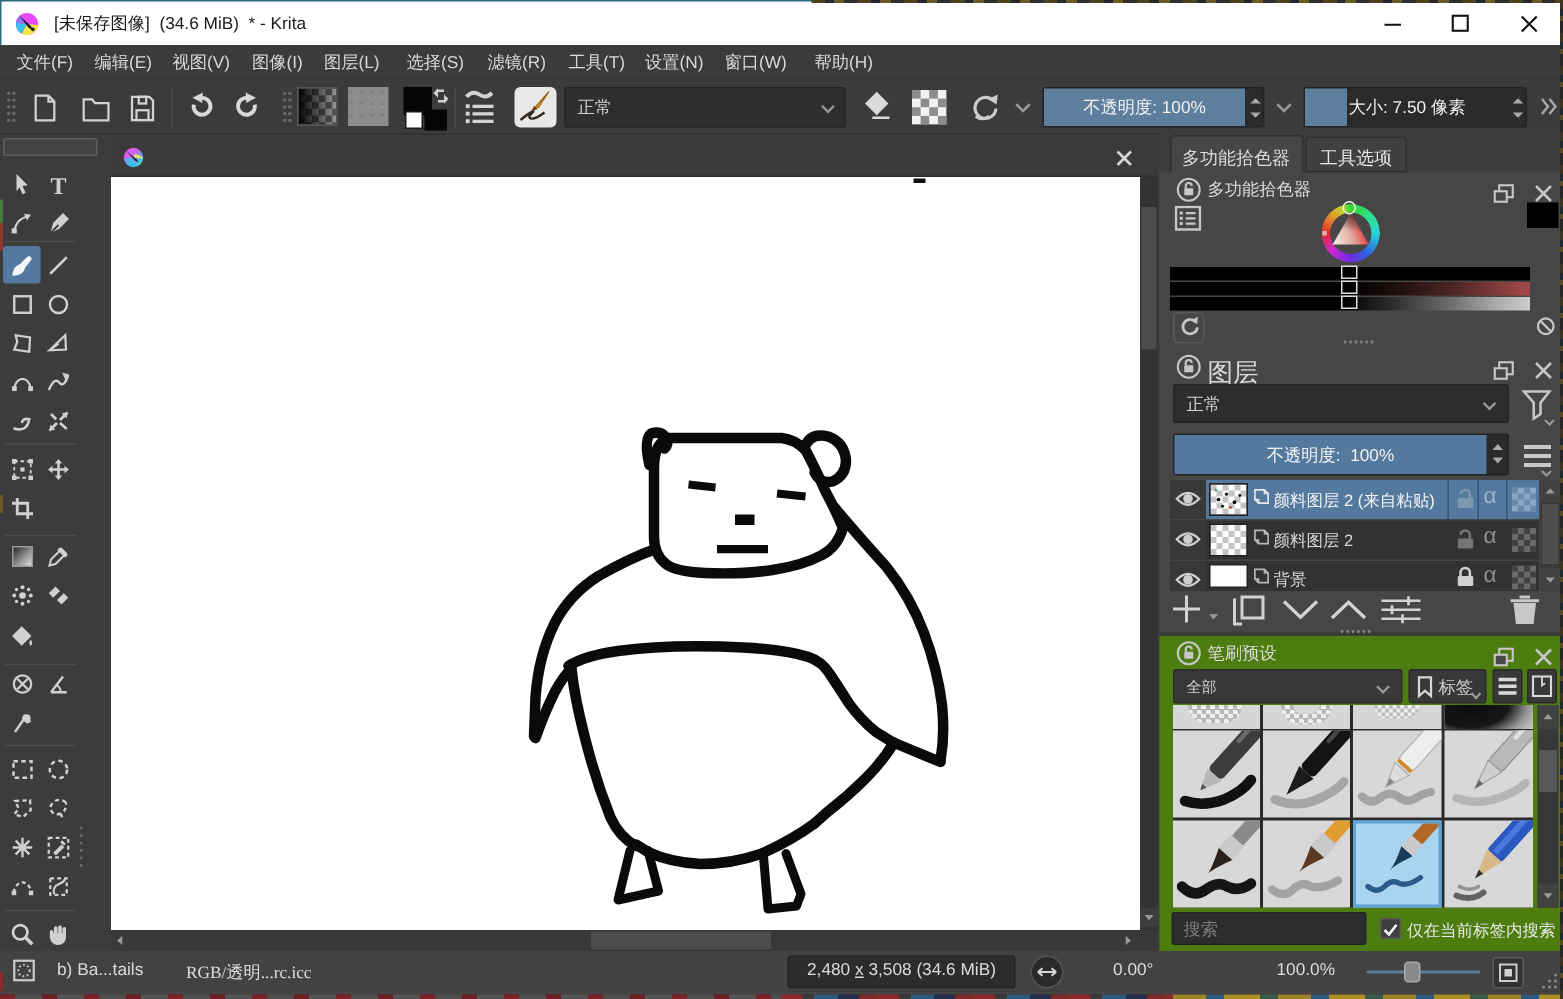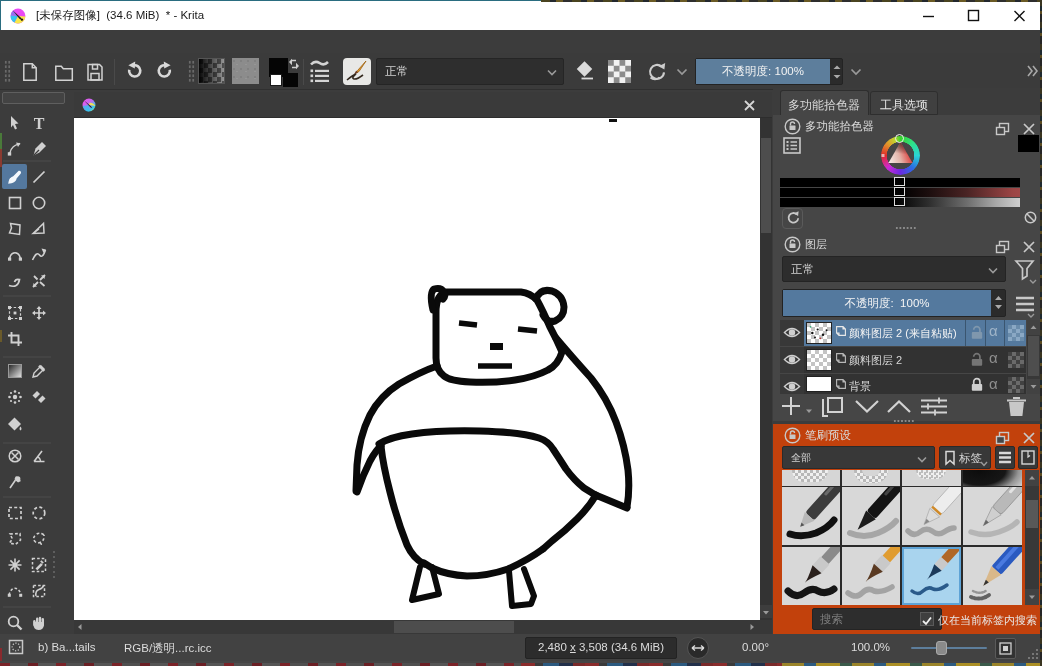--- a/index.html
+++ b/index.html
@@ -58,20 +58,33 @@
       <path d="M2.6 2.2 L10.6 9.4 L12.0 11.8 L9.4 10.8 Z" fill="#1c1c1c"></path>
       <circle cx="11.9" cy="11.6" r="1.2" fill="#111111"></circle>
     </svg>
     <div id="title-text">[未保存图像]&nbsp;&nbsp;(34.6 MiB)&nbsp;&nbsp;*&nbsp;-&nbsp;Krita</div>
     <svg class="ico" style="left:918px;top:0" width="110" height="30" viewBox="0 0 110 30">
       <line x1="4" y1="15.5" x2="15" y2="15.5" stroke="#111" stroke-width="1.4"></line>
       <rect x="49.5" y="9.5" width="10" height="10" fill="none" stroke="#111" stroke-width="1.4"></rect>
       <path d="M95.5 10 L105.5 20 M105.5 10 L95.5 20" stroke="#111" stroke-width="1.4"></path>
     </svg>
   </div>
+  <div id="menubar">
+    <span style="left:11px">文件(F)</span>
+    <span style="left:63px">编辑(E)</span>
+    <span style="left:115px">视图(V)</span>
+    <span style="left:168px">图像(I)</span>
+    <span style="left:216px">图层(L)</span>
+    <span style="left:271px">选择(S)</span>
+    <span style="left:325px">滤镜(R)</span>
+    <span style="left:379px">工具(T)</span>
+    <span style="left:430px">设置(N)</span>
+    <span style="left:483px">窗口(W)</span>
+    <span style="left:543px">帮助(H)</span>
+  </div>
   <div id="toolbar">
     <div class="grip" style="left:4px"></div>
     <svg class="ico" style="left:20px;top:7px" width="180" height="24" viewBox="0 0 180 24">
       <g stroke="#d2d2d2" stroke-width="1.5" fill="none">
         <path d="M3.8 3.8 h8.5 l3.9 3.9 v12.5 h-12.4 z"></path>
         <path d="M12.3 3.8 v3.9 h3.9"></path>
         <path d="M35.8 6.2 h5.5 l2 2.5 h9 v11.5 h-16.5 z"></path>
         <path d="M68 4.5 h11.5 l2.5 2.5 v13 h-14 z"></path>
         <rect x="71" y="13.5" width="8" height="6.5"></rect>
         <rect x="72.5" y="4.5" width="5" height="4.5"></rect>
@@ -139,20 +152,28 @@
       <div class="abs" style="left:0;top:0;width:134px;height:25px;background:#5d7e9c;"></div>
       <div class="abs" style="left:0;top:5px;width:134px;text-align:center;font-size:11.5px;color:#f2f2f2;">不透明度: 100%</div>
       <svg class="ico" style="left:136px;top:3px" width="10" height="20" viewBox="0 0 10 20">
         <path d="M1.5 7 L5 3.5 L8.5 7 Z" fill="#aaaaaa"></path>
           <path d="M1.5 13 L5 16.5 L8.5 13 Z" fill="#aaaaaa"></path>
       </svg>
     </div>
     <svg class="ico" style="left:850px;top:15px" width="12" height="8" viewBox="0 0 12 8">
         <path d="M1.5 1.5 L6 6 L10.5 1.5" fill="none" stroke="#9a9a9a" stroke-width="1.7"></path>
       </svg>
+    <div class="abs" style="left:869px;top:5px;width:149px;height:27px;background:#2b2b2b;border:1px solid #232323;border-radius:2px;">
+      <div class="abs" style="left:0;top:0;width:28px;height:25px;background:#5d7e9c;"></div>
+      <div class="abs" style="left:29px;top:5px;font-size:11.5px;color:#f2f2f2;">大小: 7.50 像素</div>
+      <svg class="ico" style="left:137px;top:3px" width="10" height="20" viewBox="0 0 10 20">
+        <path d="M1.5 7 L5 3.5 L8.5 7 Z" fill="#aaaaaa"></path>
+          <path d="M1.5 13 L5 16.5 L8.5 13 Z" fill="#aaaaaa"></path>
+      </svg>
+    </div>
     <svg class="ico" style="left:1026px;top:10px" width="13" height="16" viewBox="0 0 13 16">
       <path d="M2 3 L6 8 L2 13 M7 3 L11 8 L7 13" fill="none" stroke="#a8a8a8" stroke-width="1.6"></path>
     </svg>
   </div>
   <div id="toolbox">
   <div class="abs" style="left:2px;top:2px;width:63px;height:12px;border:1px solid #5f5f5f;border-radius:2px;background:#434343;"></div>
   <svg width="74" height="545" viewBox="0 0 74 545">
     <defs>
       <linearGradient id="tgrad" x1="0" y1="0" x2="1" y2="1">
         <stop offset="0" stop-color="#222"></stop>
@@ -470,21 +491,21 @@
       </svg>
       <div class="abs" style="left:122px;top:112px;width:22px;height:2px;background-image:radial-gradient(circle,#8a8a8a 0.8px,transparent 1px);background-size:3.6px 2px;"></div>
     </div>
 
     <div class="abs" style="left:0;top:145px;width:267px;height:188px;background:#464646;">
       <svg class="ico" style="left:11px;top:3px" width="17" height="17" viewBox="0 0 17 17">
         <circle cx="8.5" cy="8.5" r="7.3" fill="none" stroke="#c8c8c8" stroke-width="1.4"></circle>
         <rect x="5.5" y="7.5" width="6" height="4.6" rx="0.5" fill="#c8c8c8"></rect>
         <path d="M6.5 7.5 V6 a2 2 0 0 1 4 0" fill="none" stroke="#c8c8c8" stroke-width="1.4"></path>
       </svg>
-      <span style="position:absolute;left:32px;top:4px;font-size:11px;color:#dadada;">图层</span>
+      <span style="position:absolute;left:32px;top:4px;font-size:17px;color:#dadada;">图层</span>
       <svg class="ico" style="left:222px;top:7px" width="15" height="14" viewBox="0 0 15 14">
         <rect x="4.5" y="1.5" width="9" height="8" fill="none" stroke="#c8c8c8" stroke-width="1.4"></rect>
         <rect x="1.5" y="5.5" width="8" height="7" fill="#464646" stroke="#c8c8c8" stroke-width="1.4"></rect>
       </svg>
       <svg class="ico" style="left:249px;top:7px" width="14" height="14" viewBox="0 0 14 14">
         <path d="M2 2 L12 12 M12 2 L2 12" stroke="#c8c8c8" stroke-width="1.7"></path>
       </svg>
       <div class="abs" style="left:9px;top:23px;width:224px;height:26px;background:#2d2d2d;border:1px solid #242424;border-radius:2px;">
         <span style="position:absolute;left:8px;top:5px;font-size:11.5px;color:#d0d0d0;">正常</span>
         <svg class="ico" style="right:7px;top:10px" width="10" height="7" viewBox="0 0 10 7">
@@ -596,21 +617,21 @@
           <path d="M107 17 L118 6.5 L129 17" stroke-width="2.2"></path>
           <path d="M140 5.5 H166 M140 11.5 H166 M140 17.5 H166" stroke-width="1.8"></path>
           <path d="M158 2.5 v6 M147 8.5 v6 M154 14.5 v6" stroke-width="1.8"></path>
         </g>
         <path d="M228 7 h15 l-1.6 14 h-11.8 Z" fill="#c8c8c8"></path>
         <path d="M226 5.5 h19 M232 3 h7" stroke="#c8c8c8" stroke-width="2" fill="none"></path>
       </svg>
       <div class="abs" style="left:120px;top:187px;width:22px;height:2px;background-image:radial-gradient(circle,#8a8a8a 0.8px,transparent 1px);background-size:3.6px 2px;"></div>
     </div>
 
-    <div class="abs" style="left:0;top:336px;width:267px;height:210px;background:#c2410c;">
+    <div class="abs" style="left:0;top:336px;width:267px;height:210px;background:#4d7c0f;">
       <svg class="ico" style="left:11px;top:3px" width="17" height="17" viewBox="0 0 17 17">
         <circle cx="8.5" cy="8.5" r="7.3" fill="none" stroke="#c8c8c8" stroke-width="1.4"></circle>
         <rect x="5.5" y="7.5" width="6" height="4.6" rx="0.5" fill="#c8c8c8"></rect>
         <path d="M6.5 7.5 V6 a2 2 0 0 1 4 0" fill="none" stroke="#c8c8c8" stroke-width="1.4"></path>
       </svg>
       <span style="position:absolute;left:32px;top:4px;font-size:11.5px;color:#dadada;">笔刷预设</span>
       <svg class="ico" style="left:222px;top:7px" width="15" height="14" viewBox="0 0 15 14">
         <rect x="4.5" y="1.5" width="9" height="8" fill="none" stroke="#c8c8c8" stroke-width="1.4"></rect>
         <rect x="1.5" y="5.5" width="8" height="7" fill="#464646" stroke="#c8c8c8" stroke-width="1.4"></rect>
       </svg>
@@ -750,38 +771,38 @@
       <div class="abs" style="left:252px;top:46px;width:14px;height:135px;background:#383838;">
         <div class="abs" style="left:0;top:0;width:14px;height:16px;background:#424242;"><svg width="14" height="16" viewBox="0 0 14 16">
               <path d="M4 9.5 L7 6 L10 9.5 Z" fill="#9a9a9a"></path>
             </svg></div>
         <div class="abs" style="left:1px;top:30px;width:12px;height:28px;background:#585858;"></div>
         <div class="abs" style="left:0;top:119px;width:14px;height:16px;background:#424242;"><svg width="14" height="16" viewBox="0 0 14 16">
               <path d="M4 6.5 L7 10 L10 6.5 Z" fill="#9a9a9a"></path>
             </svg></div>
       </div>
 
-      <div class="abs" style="left:8px;top:184px;width:130px;height:22px;background:#2d2d2d;border:1px solid #242424;border-radius:2px;margin-left:31px;">
+      <div class="abs" style="left:8px;top:184px;width:130px;height:22px;background:#2d2d2d;border:1px solid #242424;border-radius:2px;">
         <span style="position:absolute;left:7px;top:3px;font-size:11.5px;color:#7e7e7e;">搜索</span>
       </div>
       <div class="abs" style="left:147px;top:188px;width:14px;height:14px;background:#3f3f3f;border:1px solid #5a5a5a;">
         <svg width="12" height="12" viewBox="0 0 12 12">
             <path d="M2 6 L5 9 L10 2.5" fill="none" stroke="#f0f0f0" stroke-width="1.8"></path>
           </svg>
       </div>
       <span style="position:absolute;left:165px;top:189px;font-size:11px;color:#e8e8e8;white-space:nowrap;">仅在当前标签内搜索</span>
     </div>
   </div>
   <div id="statusbar">
     <svg class="ico" style="left:8px;top:5px" width="16" height="16" viewBox="0 0 16 16">
       <rect x="1.5" y="1.5" width="13" height="13" fill="none" stroke="#c8c8c8" stroke-width="1.5"></rect>
       <circle cx="8" cy="8" r="3.8" fill="none" stroke="#c8c8c8" stroke-width="1.3" stroke-dasharray="1.2 1.6"></circle>
     </svg>
     <span class="abs" style="left:38px;top:7px;">b) Ba...tails</span>
-    <span class="abs" style="left:124px;top:7px;">RGB/透明...rc.icc</span>
+    <span class="abs" style="left:124px;top:7px;font-family:Liberation Serif, serif;">RGB/透明...rc.icc</span>
     <div class="abs" style="left:525px;top:3px;width:152px;height:22px;background:#2c2c2c;border:1px solid #232323;border-radius:2px;text-align:center;">
       <span style="position:relative;top:3px;">2,480 <u>x</u> 3,508 (34.6 MiB)</span>
     </div>
     <div class="abs" style="left:687px;top:3px;width:22px;height:22px;border-radius:50%;background:#2a2a2a;border:1px solid #555;">
       <svg width="20" height="20" viewBox="0 0 20 20">
         <path d="M4 10 H16 M4 10 L7 7.5 M4 10 L7 12.5 M16 10 L13 7.5 M16 10 L13 12.5" stroke="#d8d8d8" stroke-width="1.4" fill="none"></path>
       </svg>
     </div>
     <span class="abs" style="left:742px;top:7px;">0.00°</span>
     <span class="abs" style="left:851px;top:7px;">100.0%</span>

